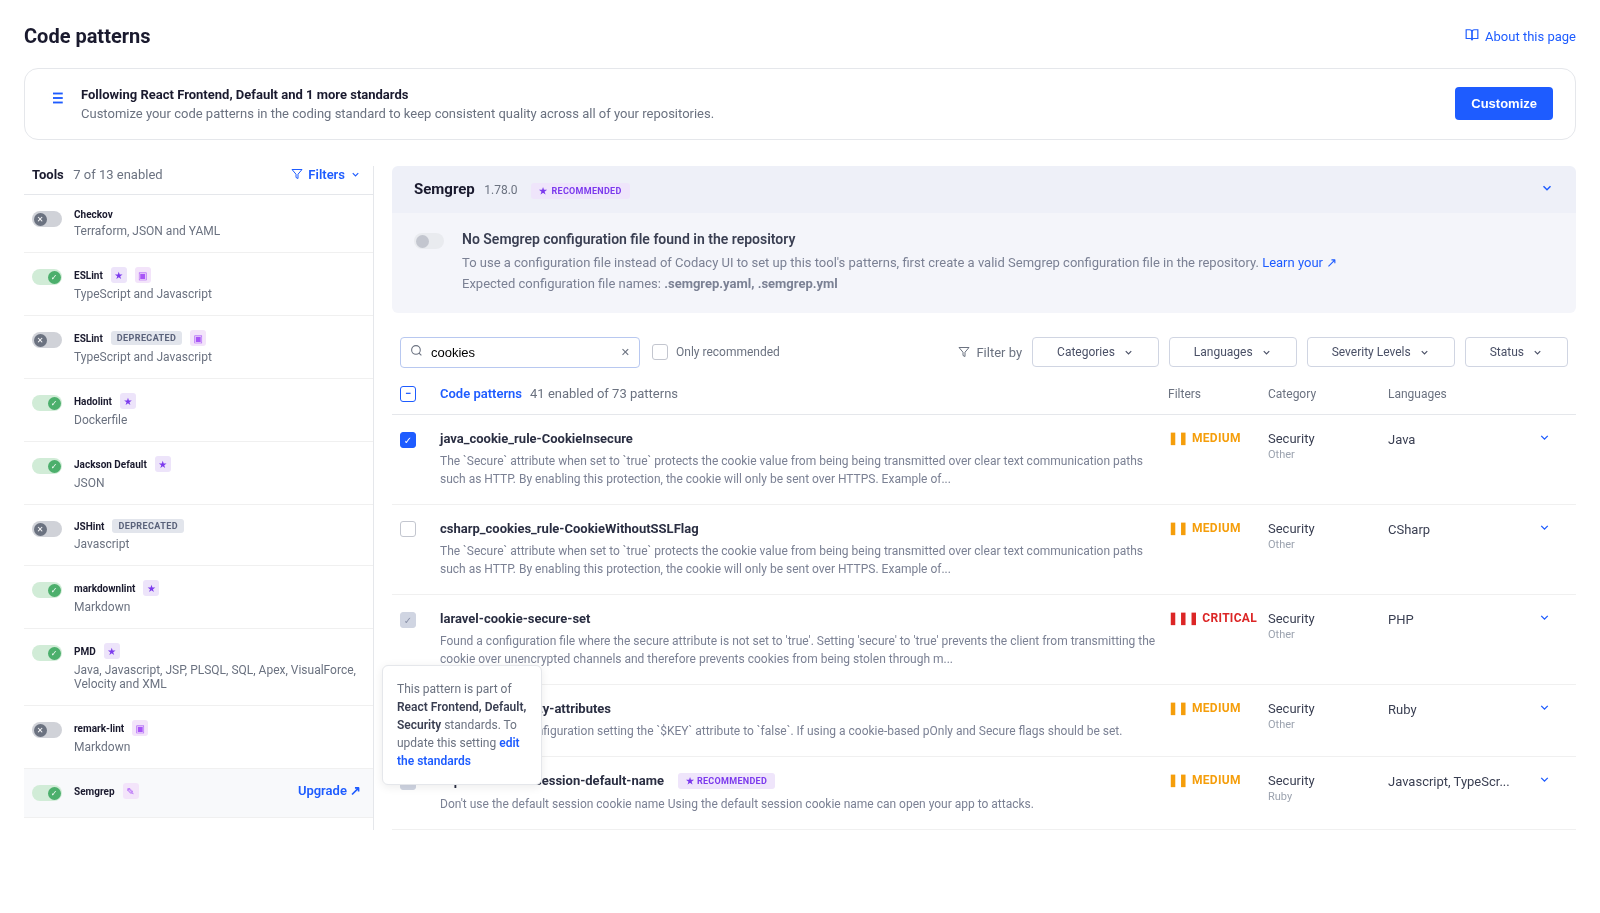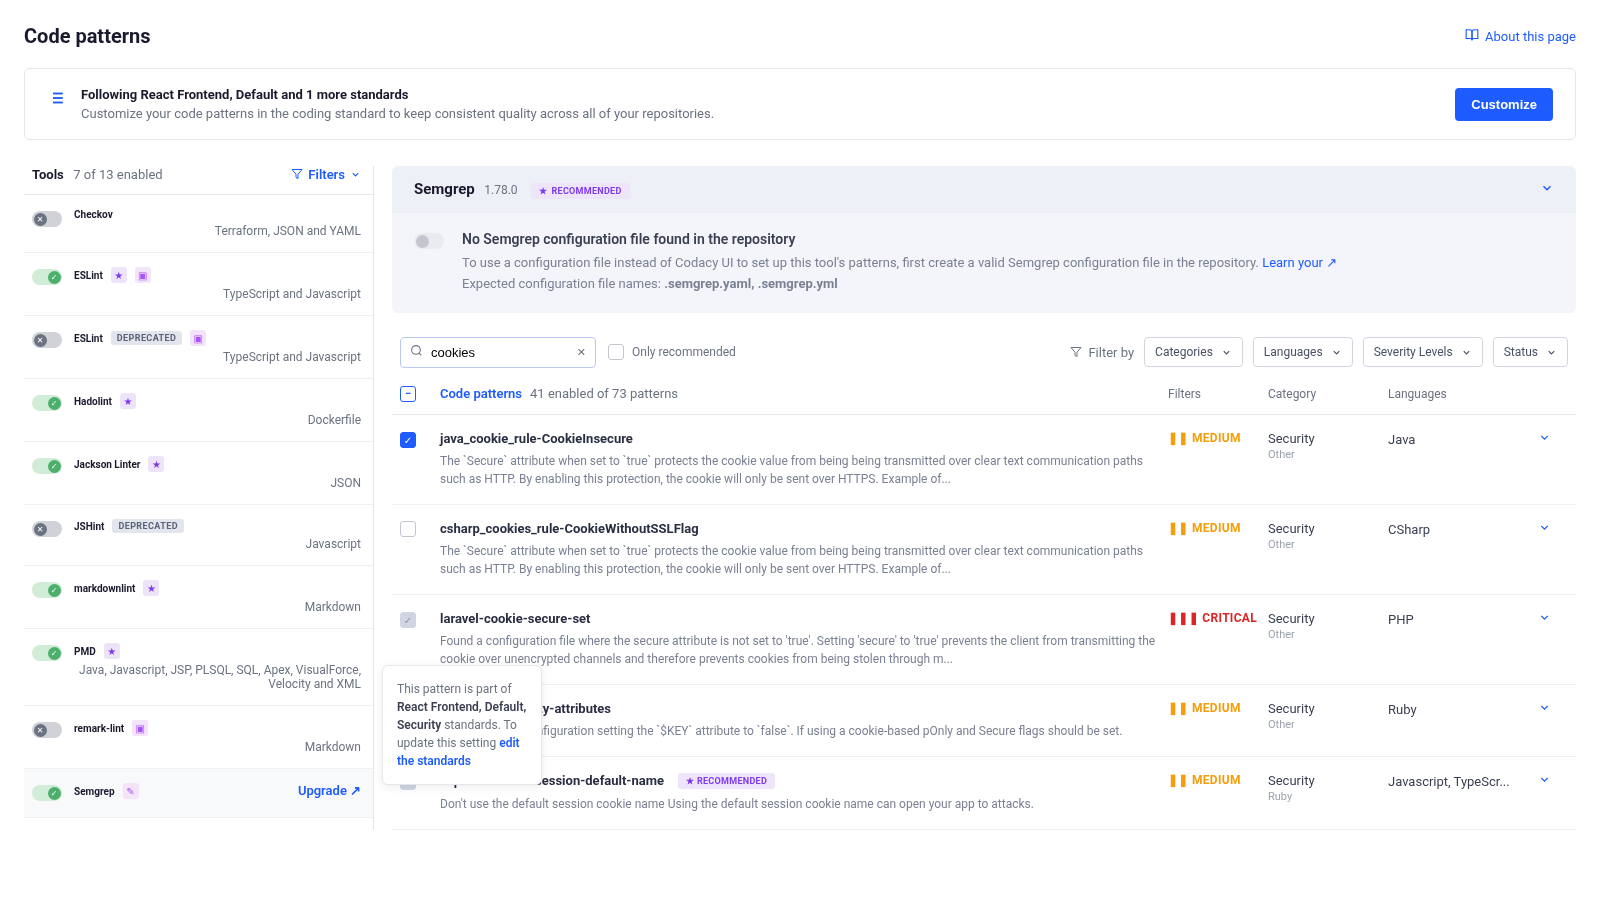--- a/index.html
+++ b/index.html
@@ -1,21 +1,21 @@
 <!DOCTYPE html>
 <html><head>
   <meta charset="utf-8">
   <style>
     * { box-sizing: border-box; margin: 0; padding: 0; }
     body { font-family: -apple-system, BlinkMacSystemFont, 'Segoe UI', Roboto, sans-serif; background: #fff; color: #1a1a2e; font-size: 14px; }
     .container { padding: 24px; }
     .header { display: flex; justify-content: space-between; align-items: center; margin-bottom: 20px; }
     .page-title { font-size: 20px; font-weight: 700; color: #1a1a2e; }
     .about-link { color: #1e5cff; font-size: 13px; display: flex; align-items: center; gap: 6px; cursor: pointer; }
-    .customize-banner { border: 1px solid #e5e7eb; border-radius: 6px; padding: 18px 22px; display: flex; justify-content: space-between; align-items: center; margin-bottom: 26px; }
+    .customize-banner { border: 1px solid #e5e7eb; border-radius: 14px; padding: 18px 22px; display: flex; justify-content: space-between; align-items: flex-start; margin-bottom: 26px; }
     .banner-left { display: flex; align-items: flex-start; gap: 16px; }
     .banner-icon { color: #1e5cff; font-size: 18px; margin-top: 2px; }
     .banner-title { font-weight: 700; color: #1a1a2e; margin-bottom: 4px; font-size: 13px; }
     .banner-subtitle { color: #6b7280; font-size: 13px; }
     .customize-btn { background: #1e5cff; color: #fff; border: none; border-radius: 4px; padding: 9px 16px; font-weight: 600; font-size: 13px; cursor: pointer; }
     .main { display: flex; gap: 0; }
     .sidebar { width: 350px; border-right: 1px solid #e5e7eb; padding-right: 0; }
     .sidebar-header { display: flex; justify-content: space-between; align-items: center; padding: 0 12px 12px 8px; border-bottom: 1px solid #e5e7eb; }
     .sidebar-title { font-weight: 700; font-size: 13px; }
     .sidebar-count { color: #6b7280; font-size: 13px; margin-left: 6px; font-weight: 400; }
@@ -27,47 +27,47 @@
     .toggle.off { background: #d0d2d8; }
     .toggle-knob { width: 13px; height: 13px; border-radius: 50%; position: absolute; top: 1.5px; display: flex; align-items: center; justify-content: center; font-size: 8px; }
     .toggle.on .toggle-knob { right: 1.5px; background: #4caf6c; color: #fff; }
     .toggle.off .toggle-knob { left: 1.5px; background: #6b7280; color: #fff; }
     .tool-info { flex: 1; }
     .tool-name-row { display: flex; align-items: center; gap: 8px; margin-bottom: 4px; }
     .tool-name { font-weight: 700; font-size: 10px; color: #1a1a2e; }
     .badge-deprecated { background: #e2e5ec; color: #5a627a; font-size: 9px; font-weight: 700; padding: 2px 6px; border-radius: 3px; letter-spacing: 0.4px; }
     .badge-star { background: #ede4fa; color: #7c3aed; width: 16px; height: 16px; border-radius: 3px; display: inline-flex; align-items: center; justify-content: center; font-size: 10px; }
     .badge-config { background: #f3e4fa; color: #a855f7; width: 16px; height: 16px; border-radius: 3px; display: inline-flex; align-items: center; justify-content: center; font-size: 10px; }
-    .tool-langs { color: #6b7280; font-size: 12px; text-align: right; }
+    .tool-langs { color: #6b7280; font-size: 12px; }
     .upgrade-link { color: #1e5cff; font-size: 13px; font-weight: 600; display: flex; align-items: center; gap: 4px; cursor: pointer; }
     .content { flex: 1; padding-left: 18px; }
     .tool-header { background: #eef0f8; border-radius: 6px 6px 0 0; padding: 14px 22px; display: flex; justify-content: space-between; align-items: center; }
     .tool-header-title { font-weight: 700; font-size: 15px; display: inline; }
     .tool-version { color: #6b7280; font-size: 12px; margin-left: 6px; }
     .recommended-badge { background: #efe5fb; color: #7c3aed; font-size: 9px; font-weight: 700; padding: 3px 8px; border-radius: 3px; margin-left: 10px; letter-spacing: 0.3px; display: inline-flex; align-items: center; gap: 4px; }
     .chevron { color: #1e5cff; cursor: pointer; }
     .config-notice { background: #f4f5fa; padding: 18px 22px; display: flex; gap: 18px; align-items: flex-start; border-radius: 0 0 6px 6px; margin-bottom: 24px; }
     .config-toggle { width: 30px; height: 16px; border-radius: 10px; background: #e9ebef; position: relative; flex-shrink: 0; margin-top: 2px; cursor: pointer; }
     .config-toggle-knob { width: 13px; height: 13px; border-radius: 50%; position: absolute; top: 1.5px; left: 1.5px; background: #c3c6cf; }
     .config-title { font-weight: 600; font-size: 14px; color: #3a3f52; margin-bottom: 6px; }
     .config-text { color: #7b8194; font-size: 13px; line-height: 1.6; }
     .config-text a { color: #1e5cff; text-decoration: none; }
     .filter-bar { display: flex; align-items: center; gap: 12px; margin-bottom: 18px; padding: 0 8px; }
-    .search-box { position: relative; width: 196px; }
+    .search-box { position: relative; width: 240px; }
     .search-input { width: 100%; border: 1px solid #b8c8f0; border-radius: 4px; padding: 7px 28px 7px 30px; font-size: 13px; outline: none; }
     .search-icon-pos { position: absolute; left: 10px; top: 50%; transform: translateY(-50%); color: #6b7280; font-size: 12px; }
     .clear-icon-pos { position: absolute; right: 10px; top: 50%; transform: translateY(-50%); color: #6b7280; font-size: 11px; cursor: pointer; }
     .checkbox-sm { width: 16px; height: 16px; border: 1.5px solid #c3c6cf; border-radius: 3px; cursor: pointer; display: inline-flex; align-items: center; justify-content: center; background: #fff; }
     .checkbox-sm.checked { background: #1e5cff; border-color: #1e5cff; color: #fff; font-size: 10px; }
     .checkbox-sm.partial { background: #fff; border-color: #1e5cff; color: #1e5cff; font-size: 11px; font-weight: 700; }
     .checkbox-sm.muted { background: #d0d5e2; border-color: #d0d5e2; color: #8a91a8; font-size: 10px; }
     .only-rec { display: flex; align-items: center; gap: 8px; color: #6b7280; font-size: 12px; cursor: pointer; }
     .filter-right { margin-left: auto; display: flex; align-items: center; gap: 10px; }
     .filter-label { color: #6b7280; font-size: 13px; display: flex; align-items: center; gap: 6px; }
-    .dropdown { border: 1px solid #d0d5e2; border-radius: 4px; padding: 7px 10px; font-size: 12px; color: #4a5066; display: flex; align-items: center; gap: 8px; cursor: pointer; background: #fff; }
+    .dropdown { border: 1px solid #d0d5e2; border-radius: 4px; padding: 7px 24px; font-size: 12px; color: #4a5066; display: flex; align-items: center; gap: 8px; cursor: pointer; background: #fff; }
     .table-header { display: flex; align-items: center; padding: 0 8px 12px 8px; border-bottom: 1px solid #e5e7eb; color: #6b7280; font-size: 12px; }
     .col-check { width: 40px; }
     .col-pattern { flex: 1; }
     .col-severity { width: 100px; }
     .col-category { width: 120px; }
     .col-langs { width: 150px; }
     .col-expand { width: 30px; }
     .th-patterns { color: #1e5cff; font-weight: 600; font-size: 13px; }
     .th-count { color: #6b7280; margin-left: 8px; font-size: 13px; }
     .pattern-row { display: flex; align-items: flex-start; padding: 16px 8px; border-bottom: 1px solid #f0f0f0; }
@@ -191,21 +191,21 @@
       <div class="tool-langs">Dockerfile</div>
     </div>
 
   </div>
           <div class="tool-row">
     <div class="toggle on">
               <div class="toggle-knob">✓</div>
             </div>
     <div class="tool-info">
       <div class="tool-name-row">
-        <span class="tool-name">Jackson Linter</span>
+        <span class="tool-name">Jackson Default</span>
         <span class="badge-star">★</span>
       </div>
       <div class="tool-langs">JSON</div>
     </div>
 
   </div>
           <div class="tool-row">
     <div class="toggle off">
               <div class="toggle-knob">✕</div>
             </div>

